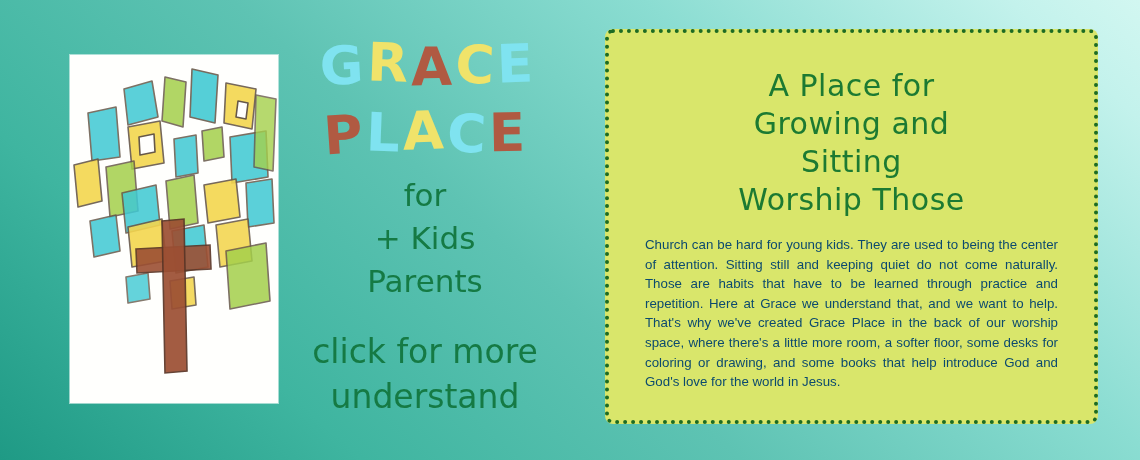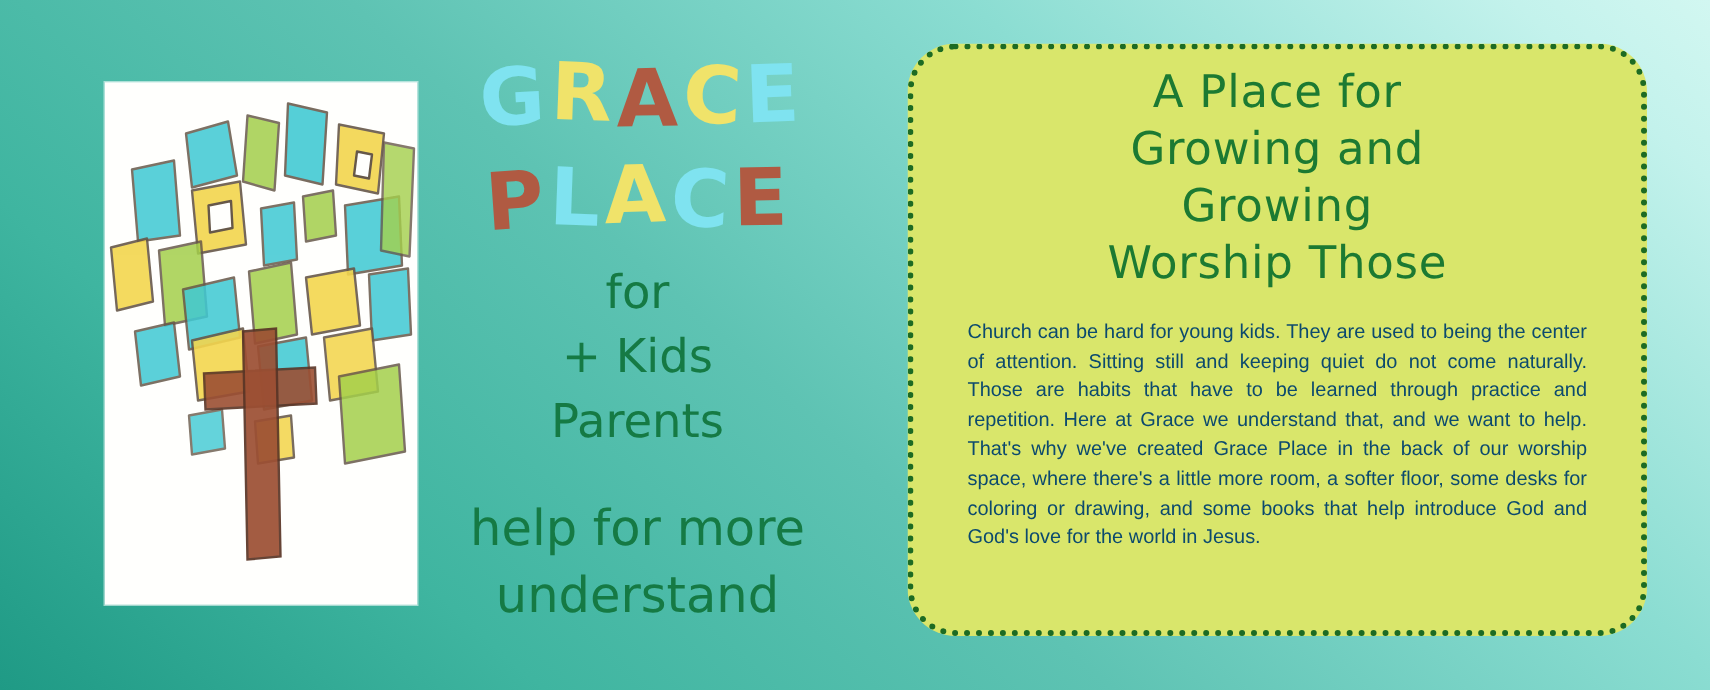--- a/index.html
+++ b/index.html
@@ -87,22 +87,22 @@
   
   #info-panel {
     position: absolute;
     left: 605px;
     top: 29px;
     width: 493px;
     height: 395px;
     box-sizing: border-box;
     background: #d9e66b;
     border: 4px dotted #1d6b23;
-    border-radius: 32px;
-    padding: 10px 34px 18px 34px;
+    border-radius: 8px;
+    padding: 34px 34px 18px 34px;
   }
   #panel-heading {
     text-align: center;
     color: #1c7a32;
     font-family: "DejaVu Sans", sans-serif;
     font-size: 30px;
     line-height: 38px;
     font-weight: 400;
     margin: 0 0 16px 0;
     letter-spacing: 0.5px;
@@ -171,28 +171,28 @@
     <div class="script-word" id="word-grace"><span style="color: rgb(127, 227, 240);">G</span><span style="color: rgb(240, 227, 106);">R</span><span style="color: rgb(176, 90, 66);">A</span><span style="color: rgb(240, 227, 106);">C</span><span style="color: rgb(127, 227, 240);">E</span></div>
     <div class="script-word" id="word-place"><span style="color: rgb(176, 90, 66);">P</span><span style="color: rgb(127, 227, 240);">L</span><span style="color: rgb(240, 227, 106);">A</span><span style="color: rgb(127, 227, 240);">C</span><span style="color: rgb(176, 90, 66);">E</span></div>
 
     <div id="sub-lines">
       <p class="hand-line">for</p>
       <p class="hand-line">+ Kids</p>
       <p class="hand-line">Parents</p>
     </div>
 
     <div id="cta-lines">
-      <p class="hand-line">help for more</p>
+      <p class="hand-line">click for more</p>
       <p class="hand-line">understand</p>
     </div>
   </div>
 
   <div id="info-panel">
     <h2 id="panel-heading">
       <span class="hl">A Place for</span>
       <span class="hl">Growing and</span>
-      <span class="hl">Growing</span>
+      <span class="hl">Sitting</span>
       <span class="hl">Worship Those</span>
     </h2>
     <p id="panel-body">Church can be hard for young kids. They are used to being the center of attention. Sitting still and keeping quiet do not come naturally. Those are habits that have to be learned through practice and repetition. Here at Grace we understand that, and we want to help. That's why we've created Grace Place in the back of our worship space, where there's a little more room, a softer floor, some desks for coloring or drawing, and some books that help introduce God and God's love for the world in Jesus.</p>
   </div>
 
 </div>
 
 </body></html>

